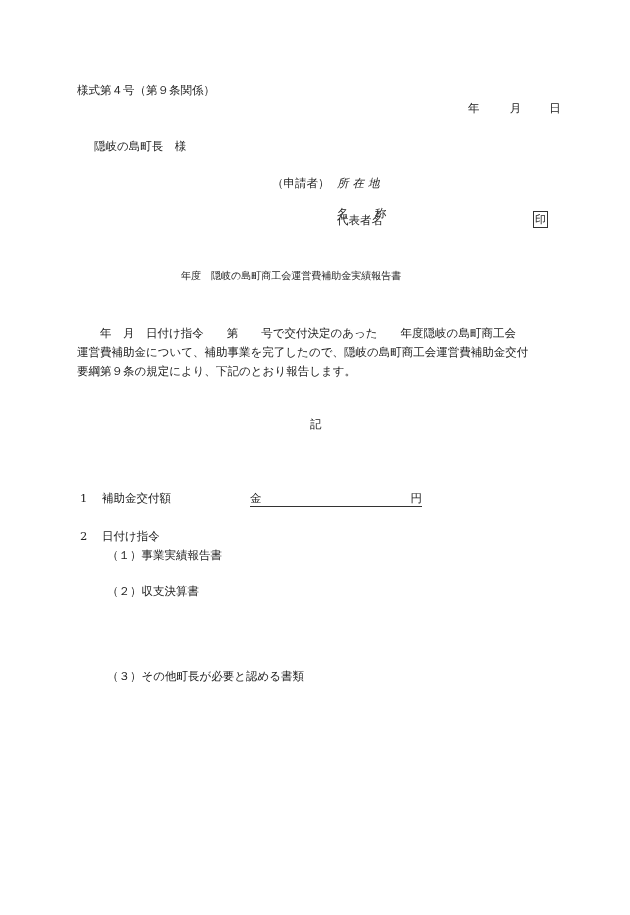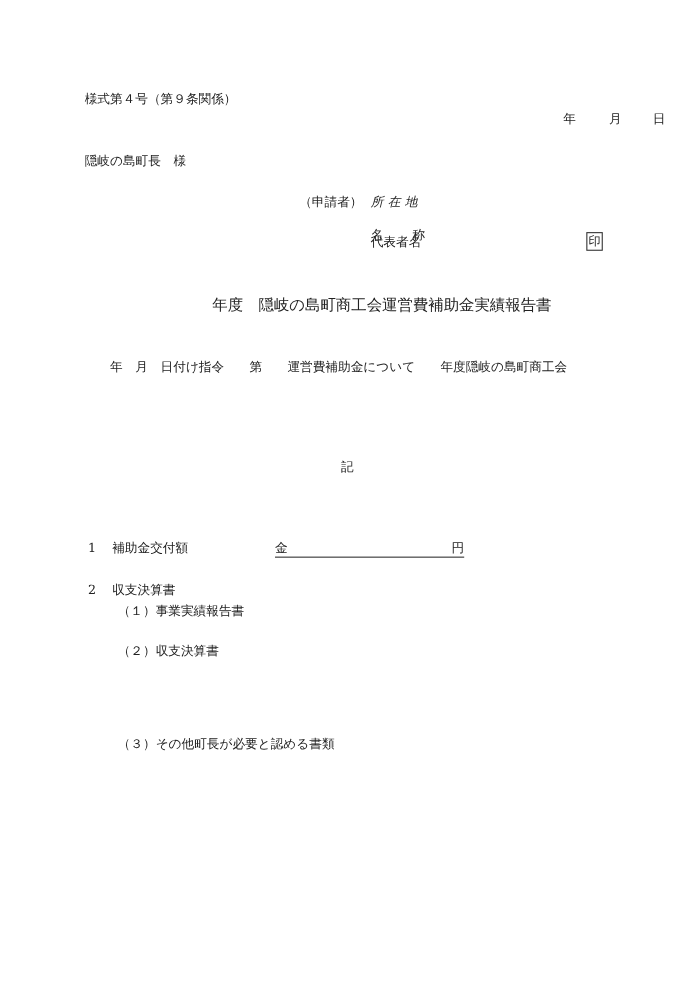--- a/index.html
+++ b/index.html
@@ -15,37 +15,37 @@
       font-family: "DejaVu Serif", "Liberation Serif", serif;
       color: #222222;
       font-size: 11.5px;
     }
     .abs {
       position: absolute;
       white-space: nowrap;
       line-height: 1;
     }
     .form-no { left: 77px; top: 85px; text-align: center; }
-    .date-line { left: 468px; top: 103px; margin-left: 44px; }
+    .date-line { left: 468px; top: 103px; }
     .date-line span { display: inline-block; }
     .date-year { width: 38px; }
     .date-month { width: 36px; }
-    .addressee { left: 77px; top: 141px; }
+    .addressee { left: 94px; top: 141px; }
     .applicant-label { left: 272px; top: 178px; }
     .field-address { left: 337px; top: 178px; letter-spacing: 4px; font-style: italic; }
     .field-name { left: 337px; top: 208px; }
     .field-name span:first-child { display: inline-block; width: 38px; }
     .field-rep { left: 337px; top: 215px; text-align: center; }
     .seal {
       left: 533px; top: 211px;
       border: 1px solid #333;
       padding: 2px 1px;
       font-size: 11px;
     }
-    .title { left: 181px; top: 271px; font-size: 14px; margin-left: 12px; }
+    .title { left: 181px; top: 271px; font-size: 10px; }
     .body-text {
       left: 77px; top: 324px;
       width: 480px;
       white-space: normal;
       line-height: 19px;
       position: absolute;
     }
     .body-text .line { display: block; white-space: nowrap; }
     .ki { left: 310px; top: 419px; }
     .item1 { left: 80px; top: 493px; }
@@ -53,21 +53,21 @@
     .amount {
       left: 250px; top: 493px;
       width: 172px;
       border-bottom: 1px solid #333;
       padding-bottom: 1px;
       display: flex;
       justify-content: space-between;
     }
     .item2 { left: 80px; top: 531px; }
     .item2-label { left: 102px; top: 531px; }
-    .sub1 { left: 107px; top: 550px; }
+    .sub1 { left: 107px; top: 550px; font-family: Liberation Mono, monospace; }
     .sub2 { left: 107px; top: 586px; }
     .sub3 { left: 107px; top: 644px; margin-top: 27px; }
   </style>
 </head>
 <body>
 
 <div class="abs form-no">様式第４号（第９条関係）</div>
 
 <div class="abs date-line">
   <span class="date-year">年</span>
@@ -81,29 +81,31 @@
 <div class="abs field-address">所在地</div>
 <div class="abs field-name">
   <span>名</span><span>称</span>
 </div>
 <div class="abs field-rep">代表者名</div>
 <div class="abs seal">印</div>
 
 <div class="abs title">年度　隠岐の島町商工会運営費補助金実績報告書</div>
 
 <div class="body-text">
-  <span class="line">　　年　月　日付け指令　　第　　運営費補助金について　　年度隠岐の島町商工会</span>
+  <span class="line">　　年　月　日付け指令　　第　　号で交付決定のあった　　年度隠岐の島町商工会</span>
+  <span class="line">運営費補助金について、補助事業を完了したので、隠岐の島町商工会運営費補助金交付</span>
+  <span class="line">要綱第９条の規定により、下記のとおり報告します。</span>
 </div>
 
 <div class="abs ki">記</div>
 
 <div class="abs item1">1</div>
 <div class="abs item1-label">補助金交付額</div>
 <div class="abs amount">
   <span>金</span>
   <span>円</span>
 </div>
 
 <div class="abs item2">2</div>
-<div class="abs item2-label">収支決算書</div>
+<div class="abs item2-label">日付け指令</div>
 <div class="abs sub1">（１）事業実績報告書</div>
 <div class="abs sub2">（２）収支決算書</div>
 <div class="abs sub3">（３）その他町長が必要と認める書類</div>
 
 </body></html>

